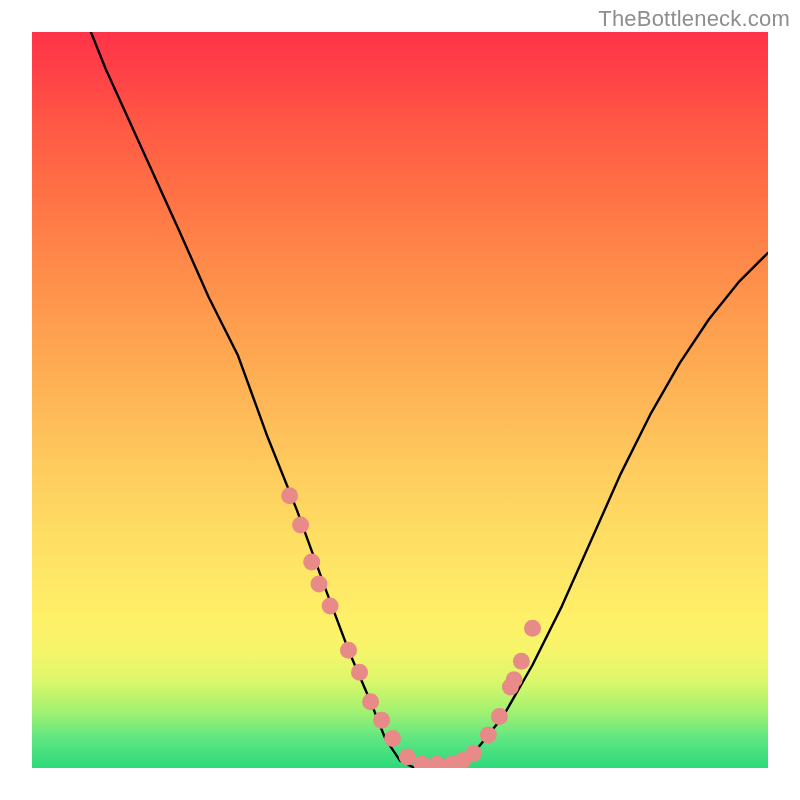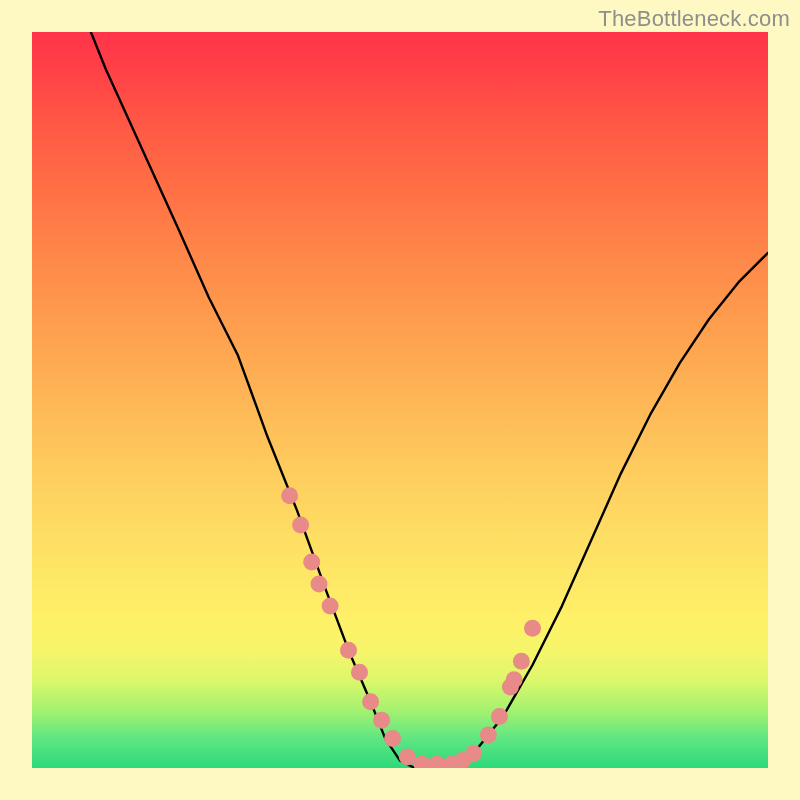--- a/index.html
+++ b/index.html
@@ -7,21 +7,21 @@
     padding: 0;
     width: 800px;
     height: 800px;
     background: #000;
     overflow: hidden;
   }
   .stage {
     position: relative;
     width: 800px;
     height: 800px;
-    background: #fef9c3;
+    background: #ffffff;
   }
   .plot {
     position: absolute;
     left: 32px;
     top: 32px;
     width: 736px;
     height: 736px;
     
     background: linear-gradient(
       to top,

